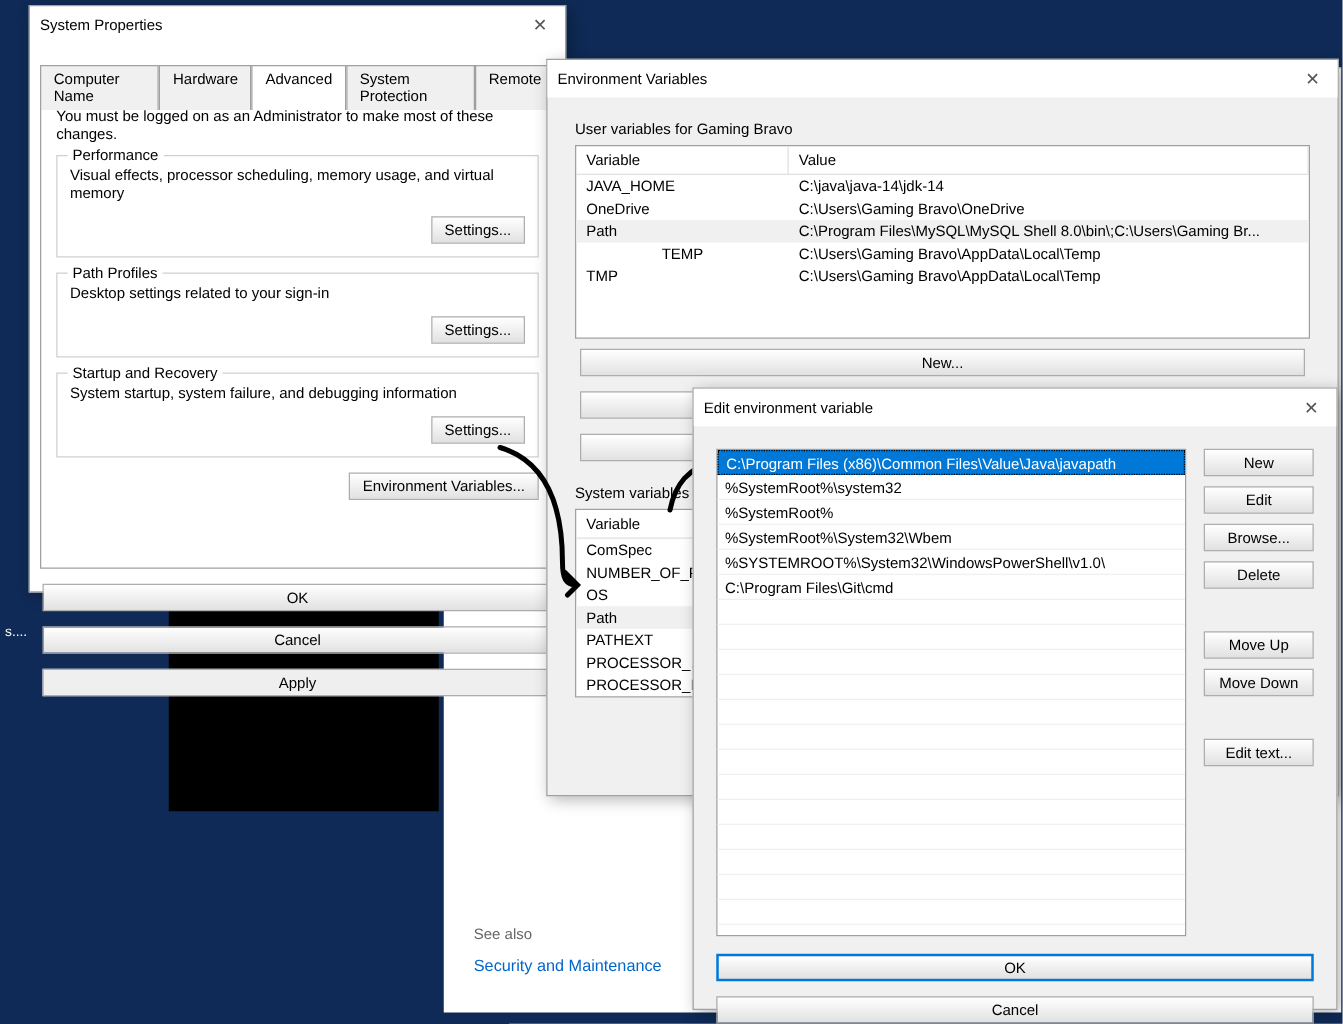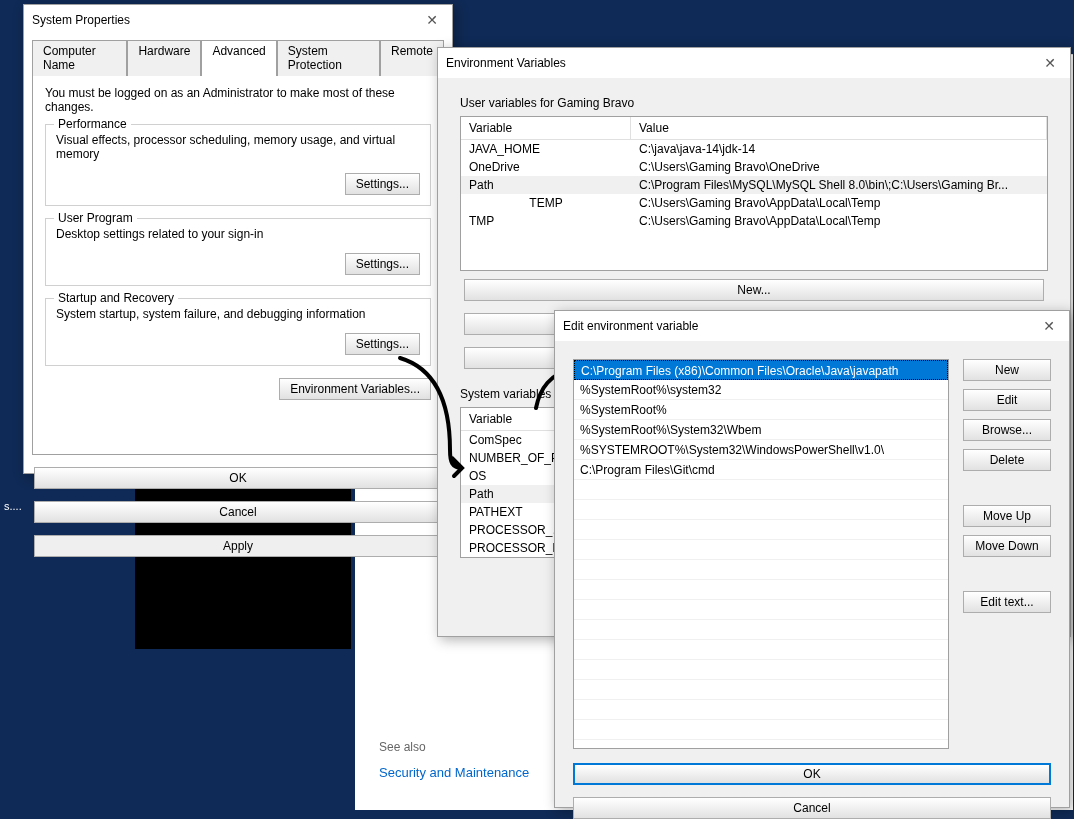--- a/index.html
+++ b/index.html
@@ -5,21 +5,21 @@
   * { box-sizing: border-box; font-family: "Segoe UI", Tahoma, sans-serif; }
   body { margin:0; padding:0; width:1074px; height:819px; background:#0f2a56; position:relative; overflow:hidden; }
   .dlg { position:absolute; background:#fff; border:1px solid #a0a0a0; box-shadow:3px 3px 12px rgba(0,0,0,0.3); }
   .titlebar { height:30px; display:flex; align-items:center; padding:0 8px; font-size:12px; color:#000; position:relative; }
   .titlebar .title { flex:1; }
   .close-x { width:40px; text-align:center; font-size:14px; color:#555; cursor:default; position:absolute; right:0; top:0; height:30px; line-height:30px; }
   .btn { display:inline-block; min-width:74px; height:22px; line-height:20px; font-size:12px; text-align:center; border:1px solid #adadad; background:linear-gradient(#fff,#e1e1e1); padding:0 10px; cursor:default; }
   .btn.hl { border:2px solid #0078d7; line-height:18px; }
   .btn.disabled { color:#000000; background:#efefef; }
   .tabs { display:flex; font-size:12px; padding:0 8px; margin-top:4px; }
-  .tab { padding:3px 10px 4px 10px; border:1px solid #a0a0a0; border-bottom:none; background:#f0f0f0; margin-right:0px; position:relative; top:1px; }
+  .tab { padding:3px 10px 4px 10px; border:1px solid #a0a0a0; border-bottom:none; background:#f0f0f0; margin-right:0px; position:relative; top:13px; }
   .tab.active { background:#fff; z-index:2; }
   .tabbody { border:1px solid #a0a0a0; margin:0 8px 8px 8px; padding:10px 12px 10px 12px; font-size:12px; min-height:380px; }
   .group { border:1px solid #d0d0d0; margin:10px 0 12px 0; padding:8px 10px 10px 10px; position:relative; }
   .group .legend { position:absolute; top:-8px; left:8px; background:#fff; padding:0 4px; font-size:12px; }
   .rightbtn { text-align:right; margin-top:12px; }
   .listbox { border:1px solid #a0a0a0; background:#fff; }
   .listhead { display:flex; font-size:12px; border-bottom:1px solid #e0e0e0; }
   .listhead .col { padding:4px 8px; border-right:1px solid #e0e0e0; }
   .row { display:flex; font-size:12px; }
   .row .c { padding:2px 8px; overflow:hidden; white-space:nowrap; text-overflow:ellipsis; }
@@ -62,21 +62,21 @@
     <div class="tab">Remote</div>
   </div>
   <div class="tabbody">
     <div>You must be logged on as an Administrator to make most of these changes.</div>
     <div class="group">
       <div class="legend">Performance</div>
       <div>Visual effects, processor scheduling, memory usage, and virtual memory</div>
       <div class="rightbtn"><span class="btn">Settings...</span></div>
     </div>
     <div class="group">
-      <div class="legend">User Program</div>
+      <div class="legend">Path Profiles</div>
       <div>Desktop settings related to your sign-in</div>
       <div class="rightbtn"><span class="btn">Settings...</span></div>
     </div>
     <div class="group">
       <div class="legend">Startup and Recovery</div>
       <div>System startup, system failure, and debugging information</div>
       <div class="rightbtn"><span class="btn">Settings...</span></div>
     </div>
     <div class="rightbtn" style="margin-top:6px;"><span class="btn" style="min-width:140px;">Environment Variables...</span></div>
   </div>
@@ -164,21 +164,21 @@
   <path d="M6 50 C10 30 20 16 44 10 M34 2 L46 10 L36 20" stroke="#000" stroke-width="4" fill="none" stroke-linecap="round"></path>
 </svg>
 
 <div class="dlg" style="left:554px; top:310px; width:516px; height:498px; background:#f0f0f0;">
   <div class="titlebar" style="background:#fff;">
     <span class="title">Edit environment variable</span>
     <span class="close-x">✕</span>
   </div>
   <div style="display:flex; padding:18px 18px 8px 18px; gap:14px;">
     <div class="editlist" style="flex:1; height:390px;">
-      <div class="editrow sel">C:\Program Files (x86)\Common Files\Oracle\Java\javapath</div>
+      <div class="editrow sel">C:\Program Files (x86)\Common Files\Value\Java\javapath</div>
       <div class="editrow">%SystemRoot%\system32</div>
       <div class="editrow">%SystemRoot%</div>
       <div class="editrow">%SystemRoot%\System32\Wbem</div>
       <div class="editrow">%SYSTEMROOT%\System32\WindowsPowerShell\v1.0\</div>
       <div class="editrow">C:\Program Files\Git\cmd</div>
       <div class="editrow empty"></div>
       <div class="editrow empty"></div>
       <div class="editrow empty"></div>
       <div class="editrow empty"></div>
       <div class="editrow empty"></div>

